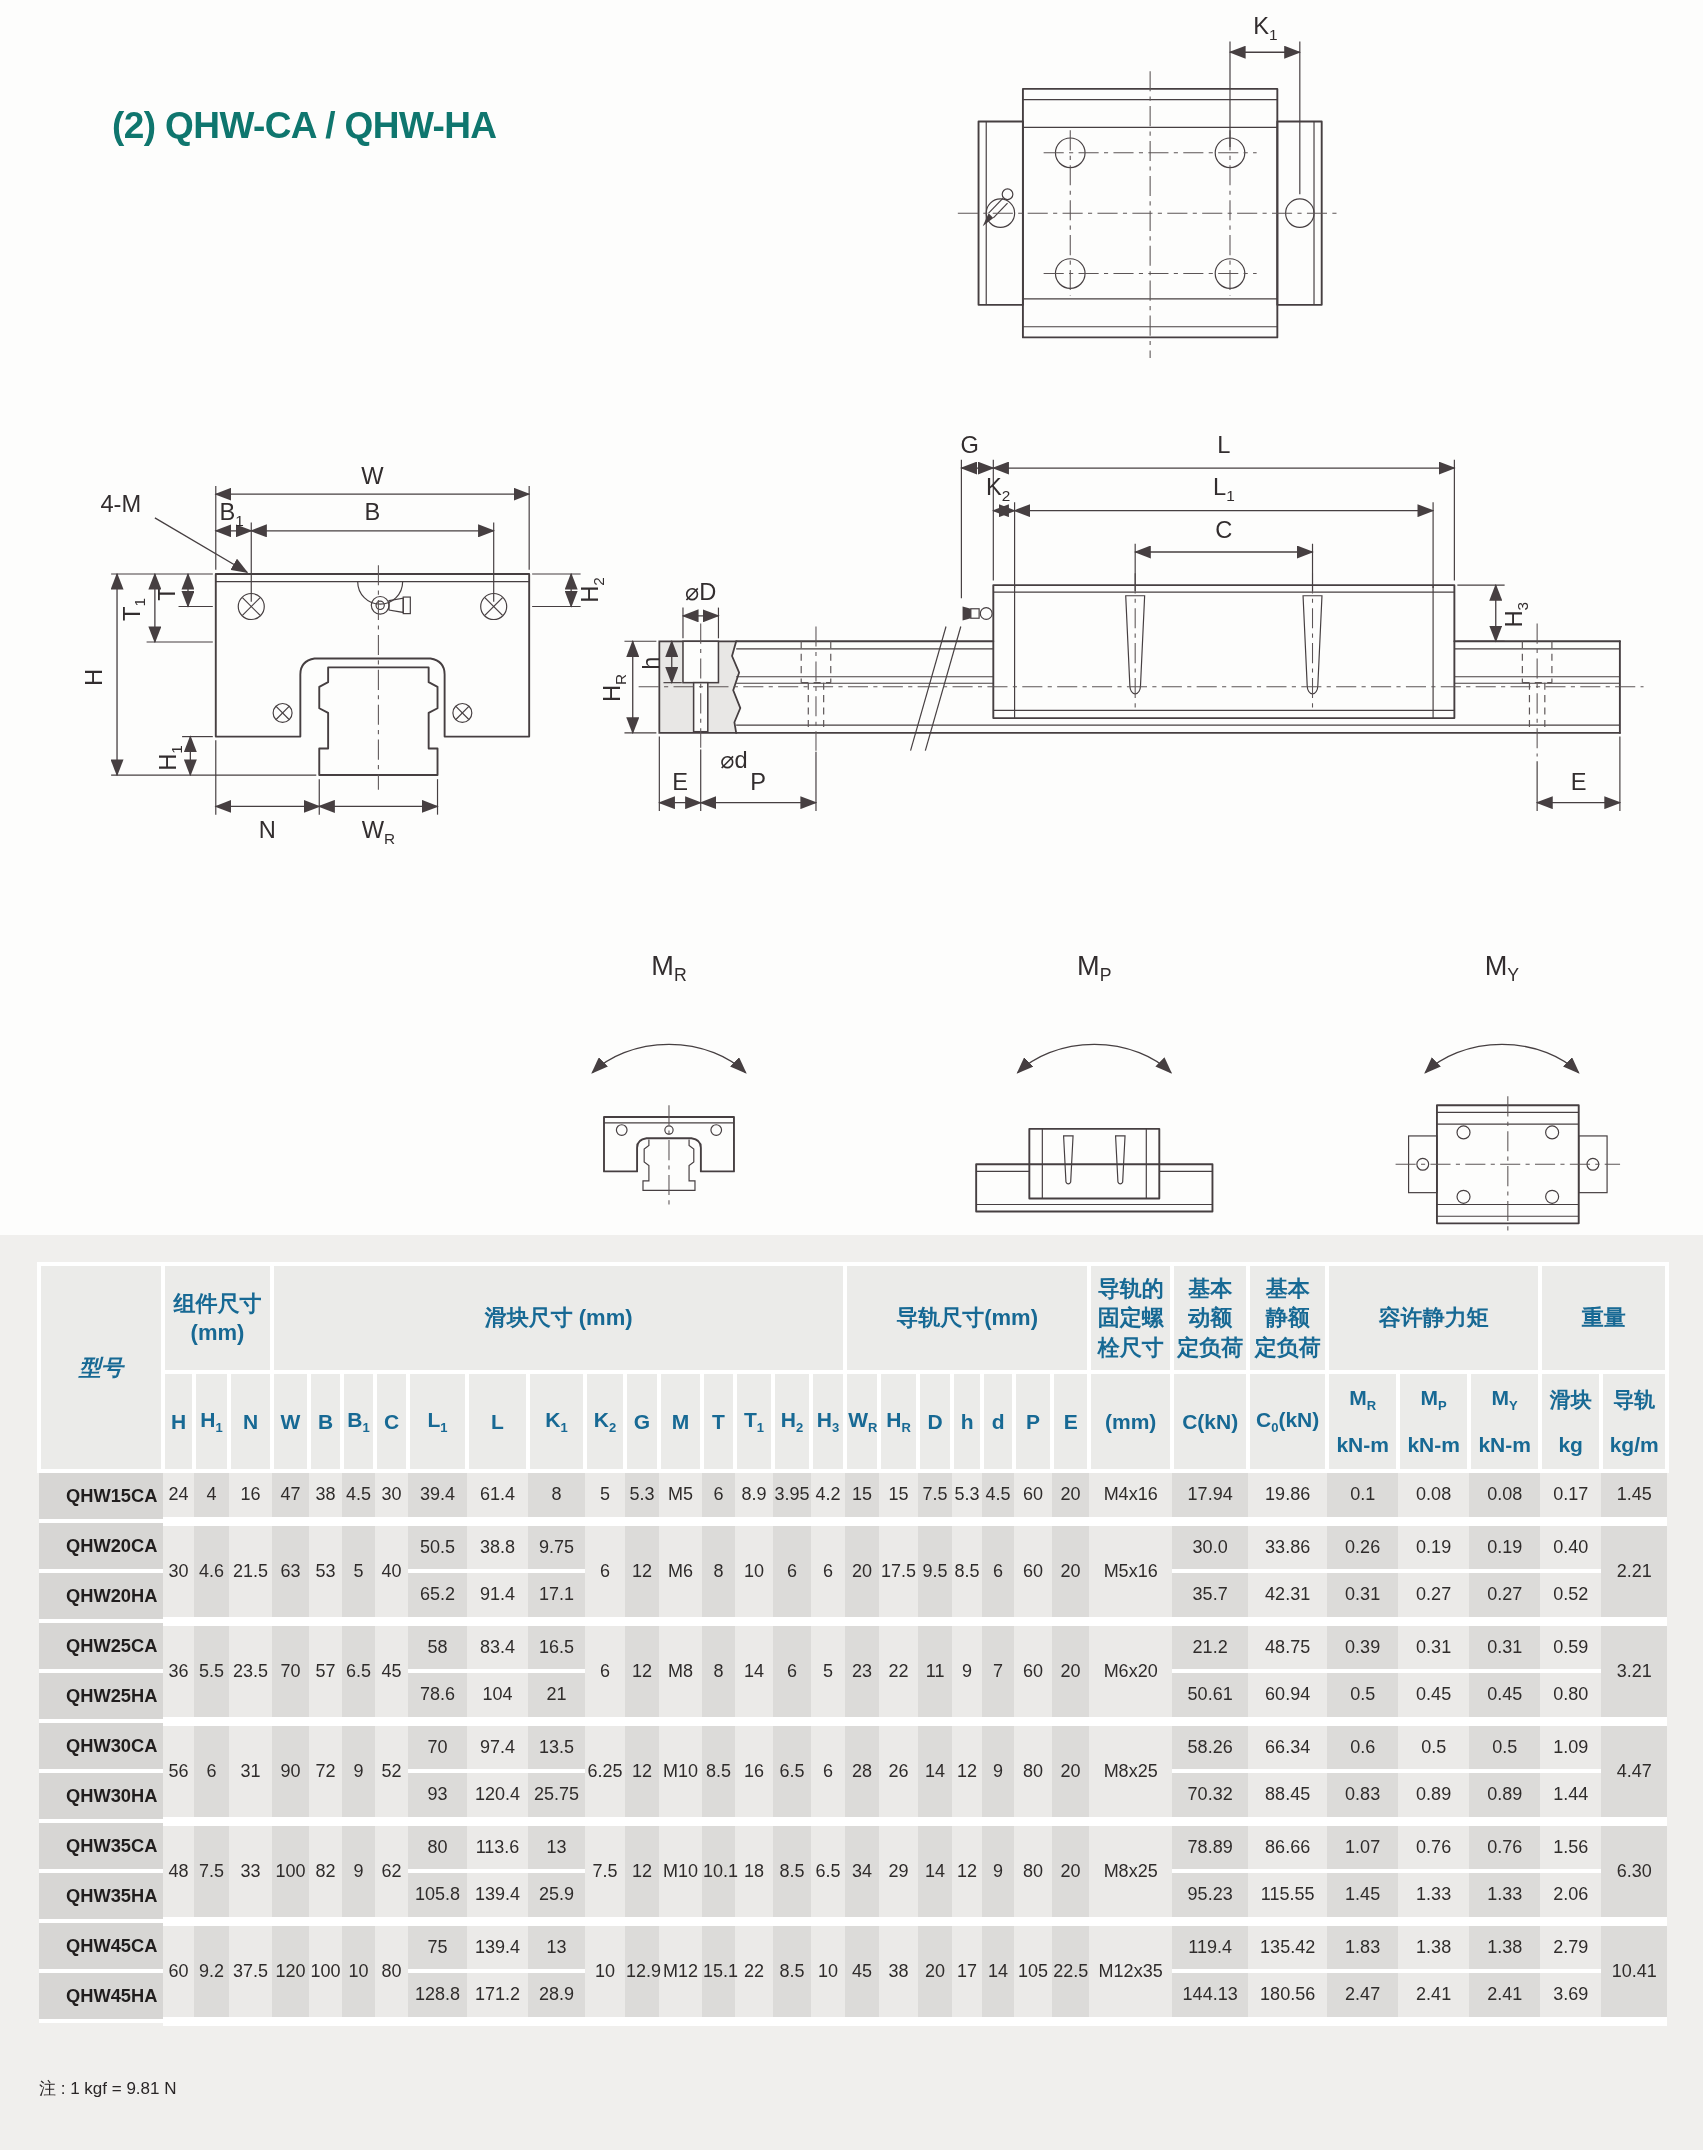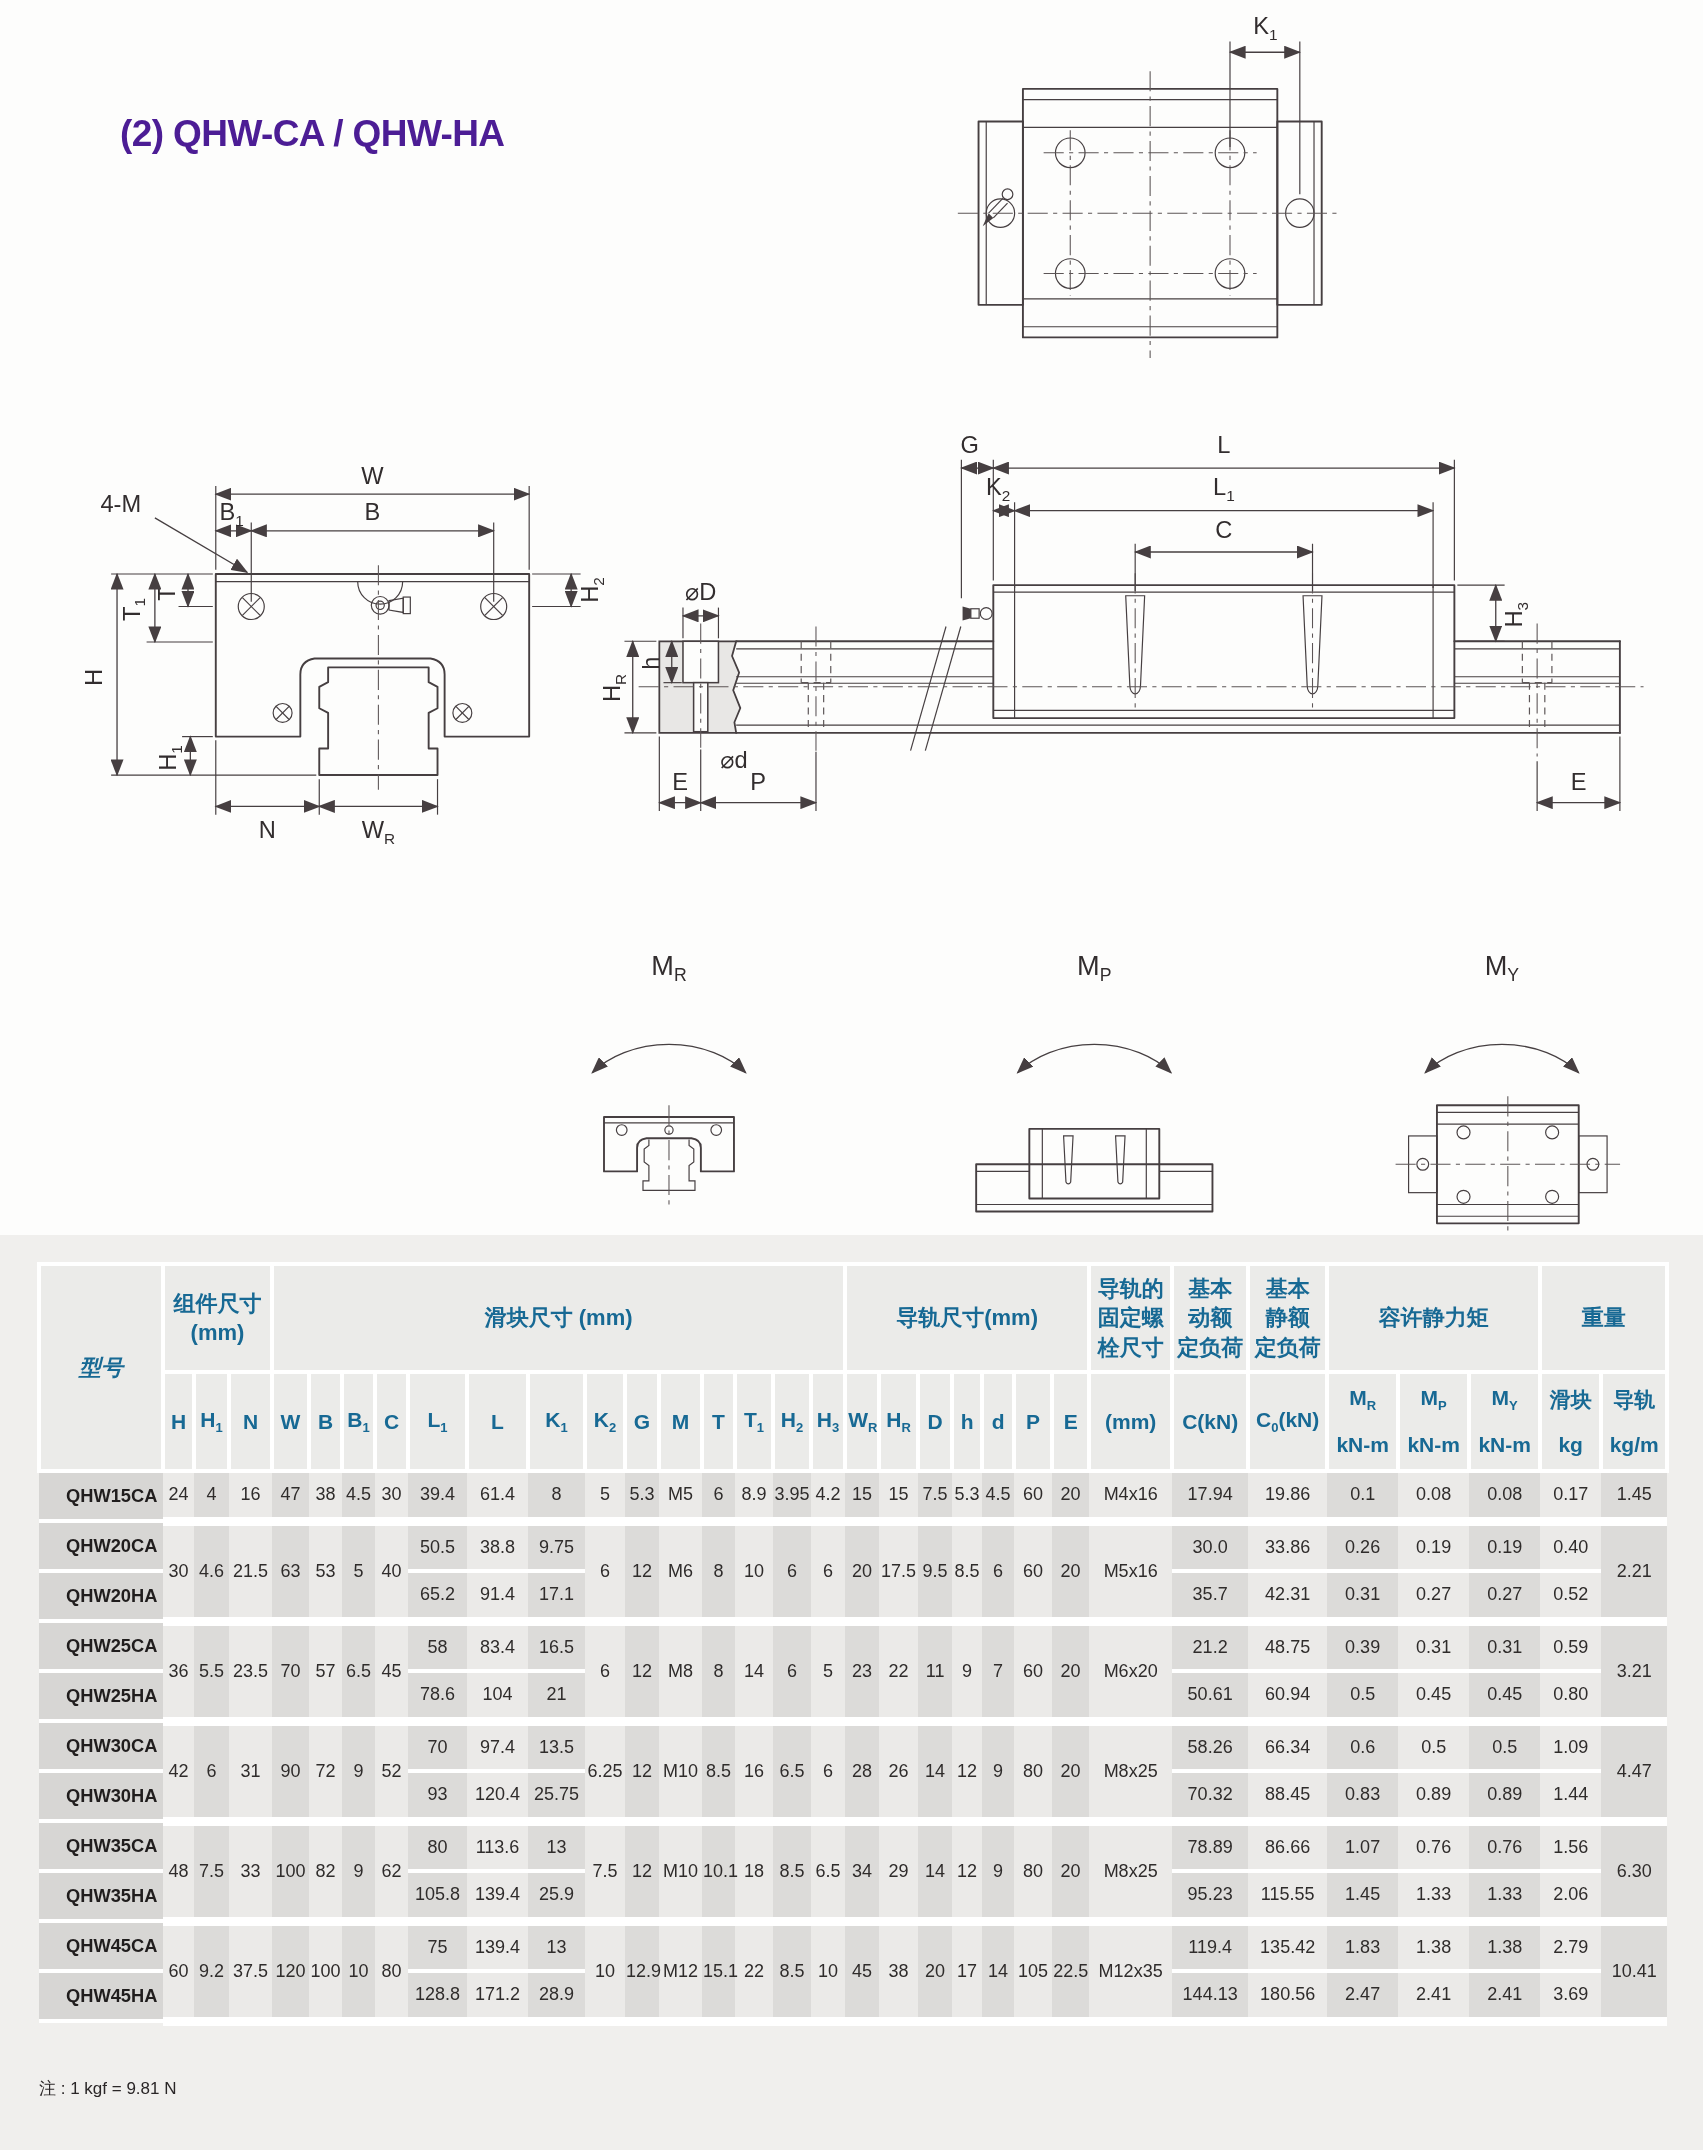--- a/index.html
+++ b/index.html
@@ -1,19 +1,19 @@
 <!DOCTYPE html>
 <html style="font-size:9.5px"><head>
 <meta charset="utf-8">
 <style>
   html,body { margin:0; padding:0; }
   body { font-family:"Liberation Sans","DejaVu Sans",sans-serif; }
   .page { position:relative; width:1704px; height:2151px; background:#fdfdfc; overflow:hidden; }
   .bottom-band { position:absolute; left:0; top:1235px; width:1704px; height:916px; background:#f0efed; }
-  .title { position:absolute; left:112px; top:105px; font-size:37px; font-weight:700; color:#4c1d95; letter-spacing:-0.6px; margin:8px; }
+  .title { position:absolute; left:112px; top:105px; font-size:37px; font-weight:700; color:#0f766e; letter-spacing:-0.6px; margin:0; }
   .note { position:absolute; left:39px; top:2077px; font-size:17px; color:#2a2627; }
 
   
   svg { position:absolute; overflow:visible; }
   .d-top    { left:946px; top:6px; }
   .d-front  { left:65px;  top:429px; }
   .d-side   { left:615px; top:378px; }
   .d-mom    { left:503px;  top:928px; }
   .ol  { fill:none; stroke:#463f41; stroke-width:3.2; stroke-linejoin:round; stroke-linecap:round; }
   .tl  { fill:none; stroke:#463f41; stroke-width:2; }
@@ -559,21 +559,21 @@
             <td class="thick">21</td>
             <td class="thick">50.61</td>
             <td class="thick">60.94</td>
             <td class="thick">0.5</td>
             <td class="thick">0.45</td>
             <td class="thick">0.45</td>
             <td class="thick">0.80</td>
           </tr>
           <tr>
             <th class="model">QHW30CA</th>
-            <td rowspan="2" class="thick">42</td>
+            <td rowspan="2" class="thick">56</td>
             <td rowspan="2" class="thick">6</td>
             <td rowspan="2" class="thick">31</td>
             <td rowspan="2" class="thick">90</td>
             <td rowspan="2" class="thick">72</td>
             <td rowspan="2" class="thick">9</td>
             <td rowspan="2" class="thick">52</td>
             <td>70</td>
             <td>97.4</td>
             <td>13.5</td>
             <td rowspan="2" class="thick">6.25</td>

